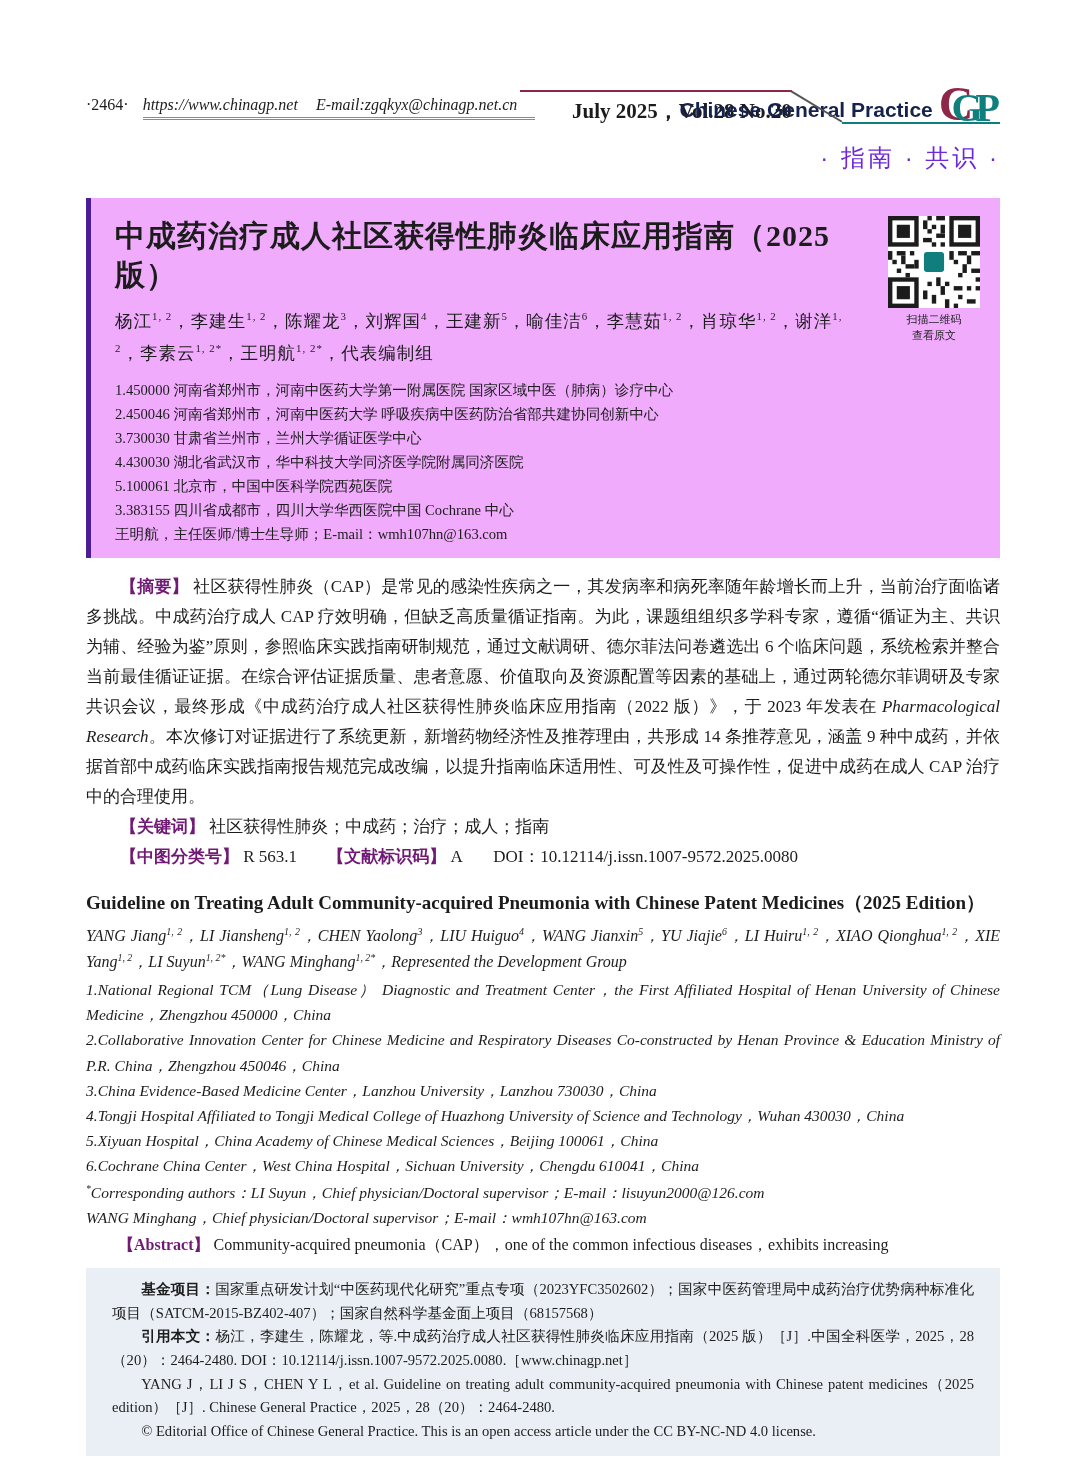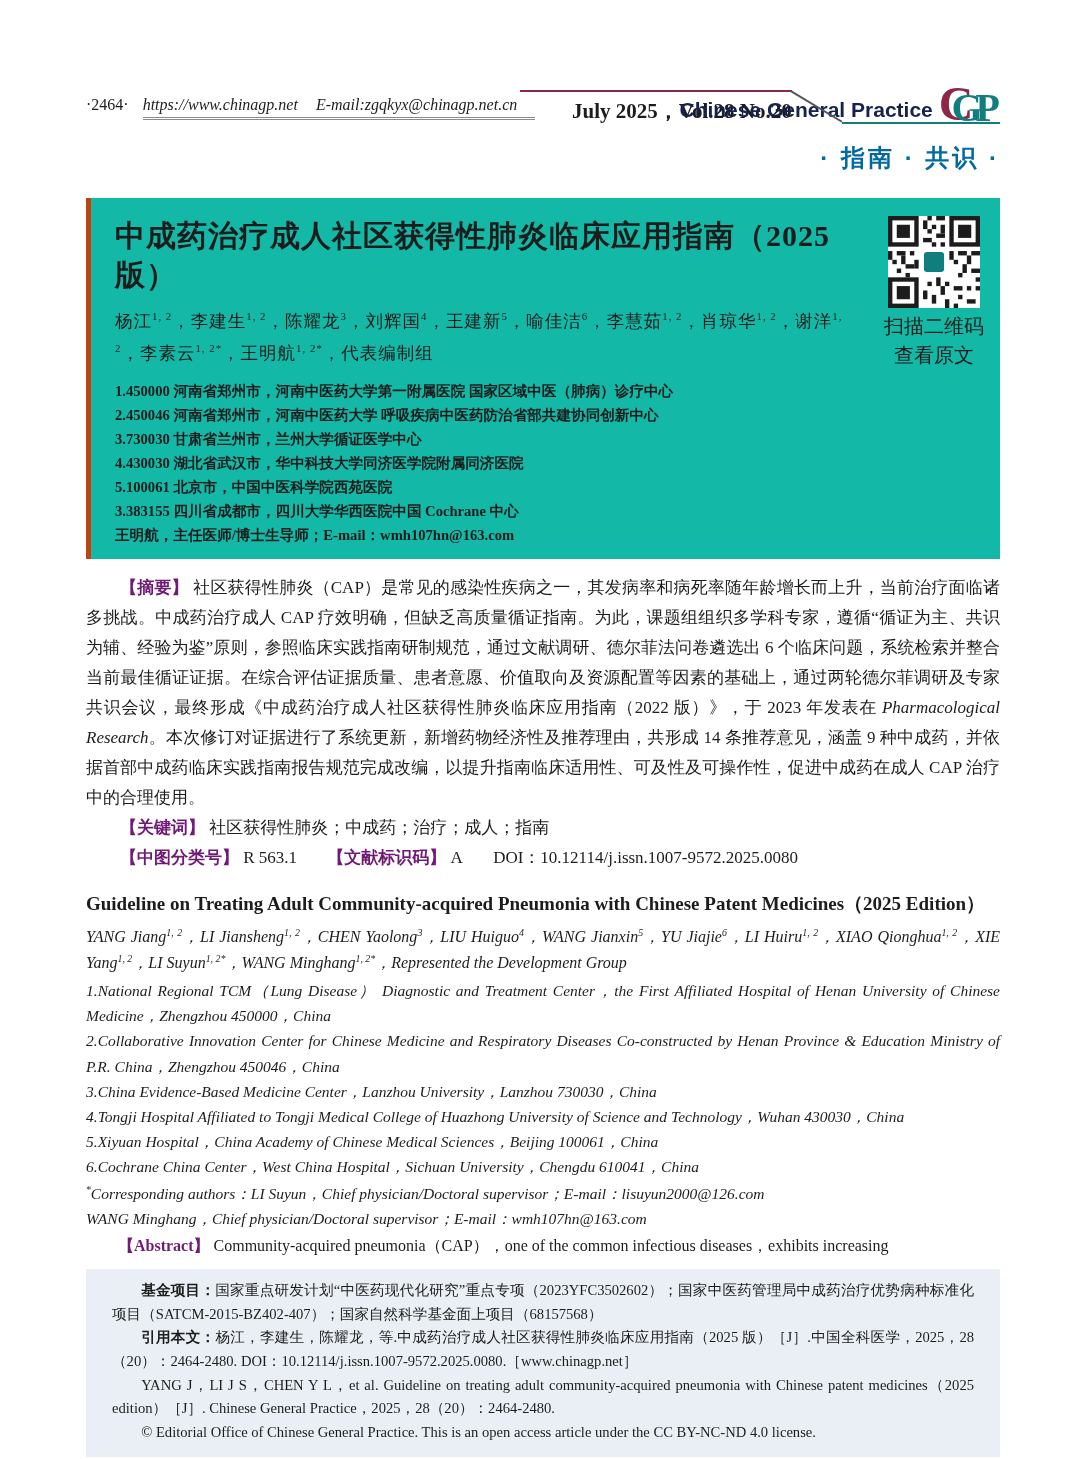--- a/index.html
+++ b/index.html
@@ -18,36 +18,36 @@
   .hdr-right { position:absolute; top:80px; right:80px; display:flex; align-items:flex-end; }
   .journal-name { font-weight:bold; font-size:21px; color:#14224d; font-family:"Liberation Sans", sans-serif; padding-bottom:6px; }
   .logo { display:flex; align-items:flex-end; margin-left:6px; line-height:1; }
   .logo-c { color:#8e2747; font-weight:bold; font-size:48px; font-family:"Liberation Serif", serif; }
   .logo-g { color:#117e7e; font-weight:bold; font-size:40px; margin-left:-22px; }
   .logo-p { color:#117e7e; font-weight:bold; font-size:40px; margin-left:-7px; }
   .rule-red  { position:absolute; top:90px;  left:520px; width:272px; height:2px; background:#8e2747; }
   .rule-diag { position:absolute; top:90px;  left:791px; width:60px;  height:2px; background:#555;
                transform:rotate(31deg); transform-origin:left top; }
   .rule-teal { position:absolute; top:122px; left:842px; width:158px; height:2px; background:#117e7e; }
-  .section-label { position:absolute; top:142px; right:80px; color:#0369a1; font-weight:bold;
+  .section-label { position:absolute; top:142px; right:80px; color:#6d28d9; font-weight:normal;
                    font-size:24px; letter-spacing:3px; font-family:"Liberation Sans", sans-serif; }
   
   .content { padding:0 80px 0 86px; }
   
-  .title-box { background:#14b8a6; border-left:5px solid #c2410c; padding:18px 14px 12px 24px; }
+  .title-box { background:#f0abfc; border-left:5px solid #4c1d95; padding:18px 14px 12px 24px; }
   .box-top { display:flex; }
   .box-left { flex:1; padding-right:14px; }
   .box-title { font-size:30px; font-weight:bold; line-height:1.3; letter-spacing:1px; }
   .authors-cn { margin-top:12px; font-size:17.5px; line-height:1.8; letter-spacing:1px; }
   sup { font-size:0.62em; }
   .qr-block { width:104px; text-align:center; flex-shrink:0; }
   .qr-svg { width:92px; height:92px; background:#fff; display:block; margin:0 auto; }
-  .qr-caption { font-size:20px; line-height:1.45; margin-top:4px;font-family:Liberation Serif, serif; }
+  .qr-caption { font-size:11px; line-height:1.45; margin-top:4px;font-family:Liberation Serif, serif; }
   .affils-cn { margin-top:10px; font-size:14.6px; line-height:1.64; }
-  .affils-cn div { margin:0;font-weight:bold; }
+  .affils-cn div { margin:0; }
   
   .abstract-cn { margin-top:14px; font-size:17px; line-height:1.76; text-align:justify; text-indent:2em; }
   .lbl { color:#701a75; font-weight:bold; }
   .keywords, .clc-line { font-size:17px; line-height:1.8; text-indent:2em; text-align:justify; }
   .clc-line span.vals { margin-right:26px; }
   .it { font-style:italic; }
   
   .en-block { margin-top:16px; }
   .en-title { font-size:19px; font-weight:bold; line-height:1.5; font-family:"Liberation Serif", serif; }
   .authors-en { margin-top:6px; font-size:16px; font-style:italic; line-height:1.62; text-align:justify; }

